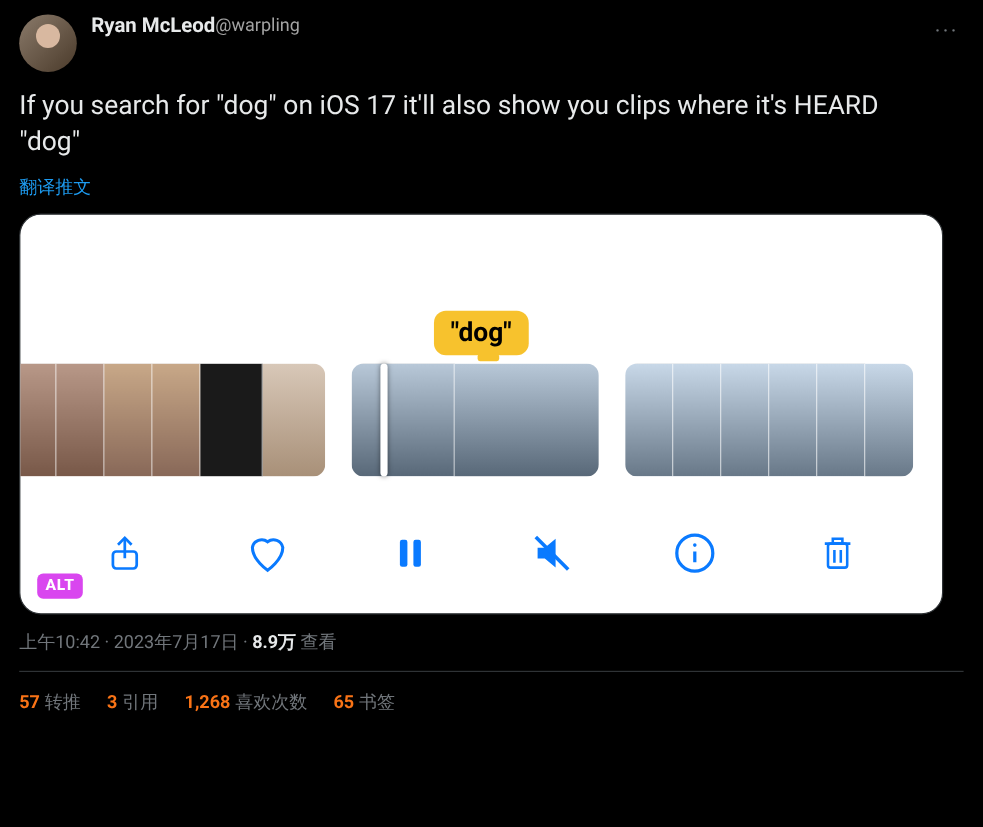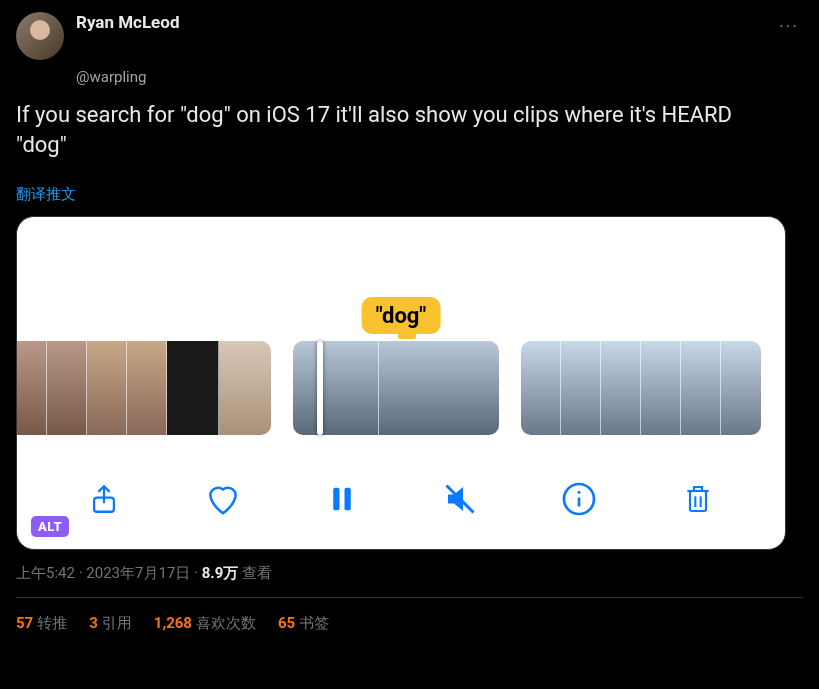--- a/index.html
+++ b/index.html
@@ -30,42 +30,42 @@
     position: relative;
   }
   .avatar::after {
     content: "";
     position: absolute;
     top: 8px; left: 14px;
     width: 20px; height: 20px;
     background: #d8b8a0;
     border-radius: 50%;
   }
-  .names { display: flex; flex-direction: column; gap: 36px; }
+  .names { display: flex; flex-direction: row; }
   .display-name { font-weight: 700; font-size: 17px; color: #e7e9ea; }
   .handle { color: #a3a3a3; font-size: 15px; }
   .more {
     position: absolute;
     right: 20px;
     top: 16px;
     color: #71767b;
     font-size: 18px;
     letter-spacing: 2px;
     cursor: pointer;
   }
   .text {
     margin-top: 14px;
     font-size: 22px;
     line-height: 1.35;
     color: #e7e9ea;
     max-width: 740px;
   }
   .translate {
     display: inline-block;
-    margin-top: 26px;
+    margin-top: 14px;
     color: #1d9bf0;
     font-size: 15px;
     cursor: pointer;
   }
   .media {
     margin-top: 12px;
     width: 770px;
     height: 334px;
     background: #fff;
     border-radius: 18px;
@@ -144,21 +144,21 @@
   .tb-btn {
     width: 44px; height: 44px;
     display: flex; align-items: center; justify-content: center;
     cursor: pointer;
     color: #0a7aff;
   }
   .alt-badge {
     position: absolute;
     left: 14px;
     bottom: 12px;
-    background: #8b5cf6;
+    background: #d946ef;
     color: #fff;
     font-weight: 800;
     font-size: 13px;
     padding: 3px 7px;
     border-radius: 5px;
     letter-spacing: 0.5px;
   }
   .meta {
     margin-top: 14px;
     color: #71767b;
@@ -268,21 +268,21 @@
           <line x1="10" y1="10" x2="10" y2="18"></line>
           <line x1="14" y1="10" x2="14" y2="18"></line>
         </svg>
       </div>
     </div>
 
     <div class="alt-badge">ALT</div>
   </div>
 
   <div class="meta">
-    <span>上午5:42</span><span> · </span><span>2023年7月17日</span><span> · </span><b>8.9万</b><span> 查看</span>
+    <span>上午10:42</span><span> · </span><span>2023年7月17日</span><span> · </span><b>8.9万</b><span> 查看</span>
   </div>
 
   <hr class="divider">
 
   <div class="stats">
     <span><b>57</b><span>转推</span></span>
     <span><b>3</b><span>引用</span></span>
     <span><b>1,268</b><span>喜欢次数</span></span>
     <span><b>65</b><span>书签</span></span>
   </div>

